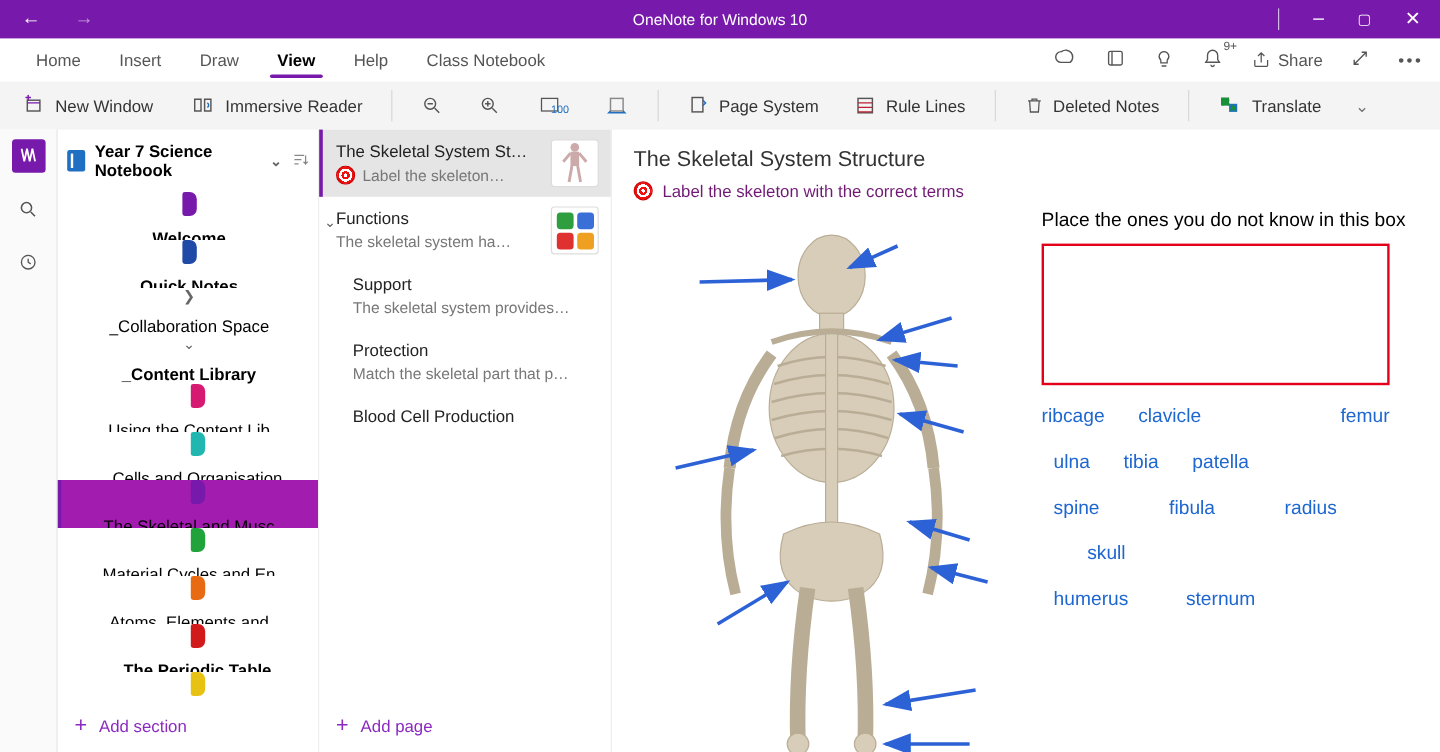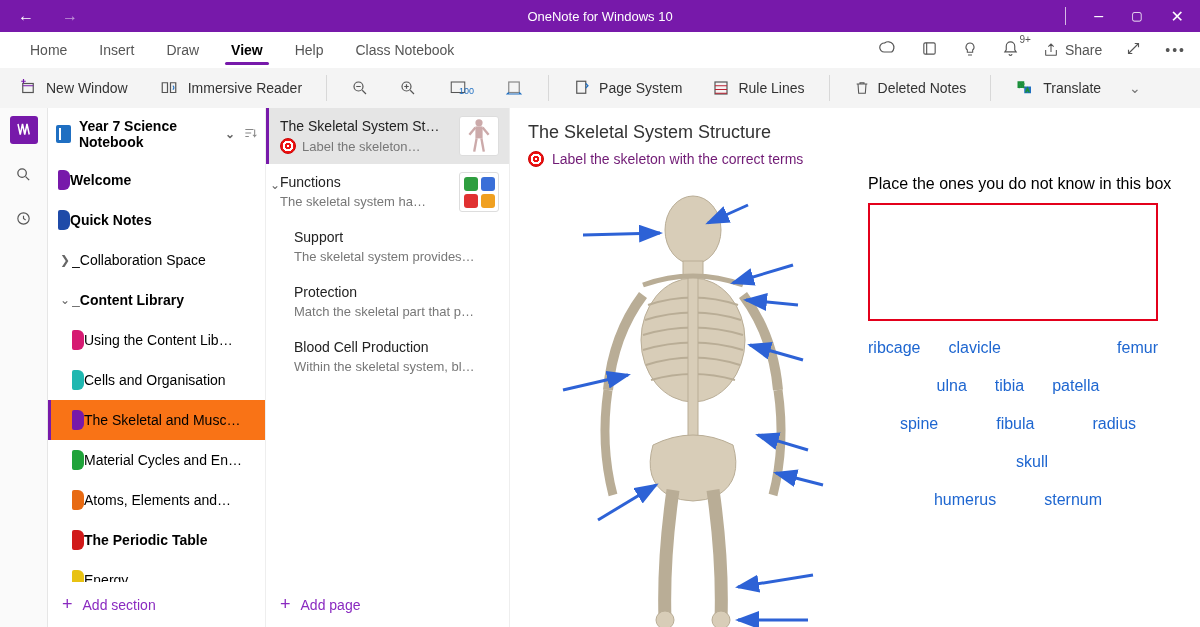--- a/index.html
+++ b/index.html
@@ -37,28 +37,28 @@
   .rail { width: 48px; background: #fafafa; border-right: 1px solid #e6e6e6; display: flex; flex-direction: column; align-items: center; padding-top: 8px; gap: 16px; }
   .rail .rail-item { width: 28px; height: 28px; display: flex; align-items: center; justify-content: center; color: #555; }
 
   
   .sections { width: 218px; border-right: 1px solid #eee; display: flex; flex-direction: column; }
   .nb-header { display: flex; align-items: center; gap: 8px; padding: 10px 8px; font-weight: 600; font-size: 14px; }
   .nb-header .nb-icon { width: 18px; height: 18px; background: #1f6fc2; border-radius: 2px; position: relative; }
   .nb-header .nb-icon::after { content: ""; position: absolute; top: 3px; bottom: 3px; left: 3px; width: 2px; background: #fff; }
   .nb-header .sort { margin-left: auto; color: #888; }
   .sec-list { flex: 1; overflow: hidden; }
-  .sec-item { display: flex; align-items: center; height: 40px; padding: 0 8px 0 10px; font-size: 14px; position: relative; }
+  .sec-item { display: flex; align-items: center; height: 40px; padding: 0 8px 0 10px; font-size: 14px; gap: 10px; position: relative; flex-direction: column; }
   .sec-item .tab-marker { width: 12px; height: 20px; border-radius: 2px 6px 6px 2px; }
   .sec-item .lbl { flex: 1; white-space: nowrap; overflow: hidden; text-overflow: ellipsis; }
   .sec-item.indent1 { padding-left: 10px; font-weight: 600; }
   .sec-item.indent2 { padding-left: 24px; font-weight: 600; }
   .sec-item.group { font-weight: 400; }
   .sec-item .chev { width: 14px; text-align: center; color: #666; font-size: 12px; }
-  .sec-item.selected { background: #f97316; }
+  .sec-item.selected { background: #a21caf; }
   .sec-item.selected::before { content: ""; position: absolute; left: 0; top: 0; bottom: 0; width: 3px; background: #7719AA; }
   .add-row { display: flex; align-items: center; gap: 10px; padding: 12px 14px; color: #8a2ac0; font-size: 14px; }
   .add-row .plus { font-size: 18px; font-weight: 300; }
 
   
   .pages { width: 244px; border-right: 1px solid #eee; display: flex; flex-direction: column; position: relative; }
   .page-item { padding: 10px 14px 10px 14px; position: relative; }
   .page-item .title { font-size: 14px; color: #222; white-space: nowrap; overflow: hidden; text-overflow: ellipsis; }
   .page-item .sub { font-size: 13px; color: #777; margin-top: 4px; white-space: nowrap; overflow: hidden; text-overflow: ellipsis; display: flex; align-items: flex-end; gap: 6px; }
   .page-item.selected { background: #e5e5e5; }
@@ -74,21 +74,21 @@
   .canvas-title { font-size: 18px; color: #333; margin-bottom: 8px; }
   .instruction { color: #701a75; font-size: 14px; display: flex; align-items: center; gap: 8px; margin-bottom: 8px; }
   .target-icon { width: 16px; height: 16px; border-radius: 50%; background: radial-gradient(circle, #fff 0 15%, #e11 15% 35%, #fff 35% 55%, #e11 55% 75%, #fff 75% 100%); border: 1px solid #c00; }
 
   .canvas-body { display: flex; gap: 20px; }
   .skeleton-wrap { position: relative; width: 320px; height: 440px; }
 
   .right-panel { flex: 1; padding-top: 0; }
   .right-panel .prompt { font-size: 16px; margin-bottom: 10px; }
   .drop-box { border: 2px solid #e3001b; height: 118px; width: 290px; margin-bottom: 18px; }
-  .term-cloud { display: flex; flex-wrap: wrap; gap: 10px 28px; width: 290px; justify-content: center; }
+  .term-cloud { display: flex; flex-wrap: wrap; gap: 10px 28px; width: 290px; }
   .term { color: #1e66d0; font-size: 16px; }
   .term.i1 { margin-left: 10px; }
 
   
 </style>
 </head>
 <body>
 
 <div class="titlebar">
   <div class="nav-arrows">
@@ -343,21 +343,20 @@
     <div class="page-item child">
       <div class="title">Support</div>
       <div class="sub">The skeletal system provides…</div>
     </div>
     <div class="page-item child">
       <div class="title">Protection</div>
       <div class="sub">Match the skeletal part that p…</div>
     </div>
     <div class="page-item child">
       <div class="title">Blood Cell Production</div>
-      <div class="sub">Within the skeletal system, bl…</div>
     </div>
     <div style="flex:1"></div>
     <div class="add-row">
       <span class="plus">+</span>
       <span>Add page</span>
     </div>
   </div>
 
   <div class="canvas">
     <div class="canvas-title">The Skeletal System Structure</div>

